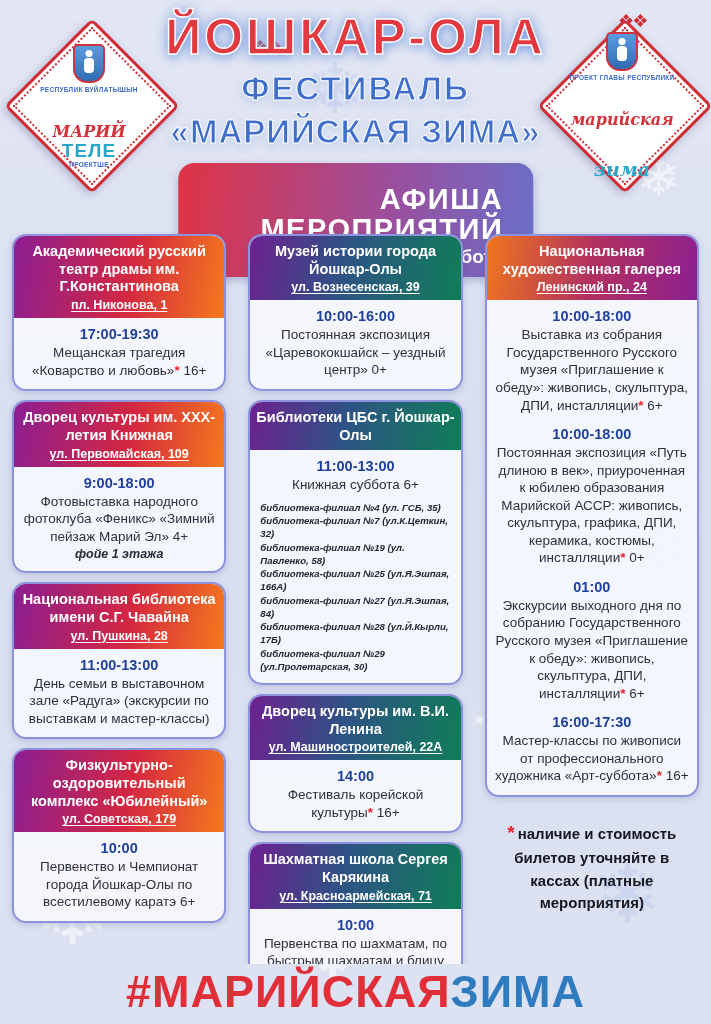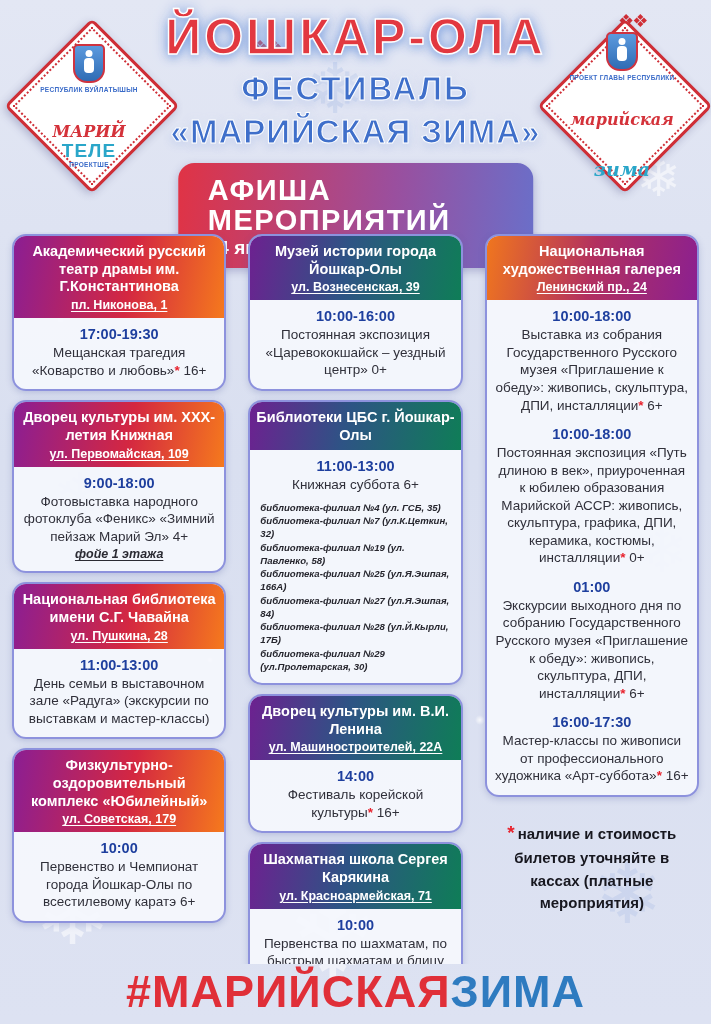--- a/index.html
+++ b/index.html
@@ -25,21 +25,21 @@
   .title-fest{position:absolute;top:70px;left:0;right:0;text-align:center;
     font-size:33px;font-weight:800;letter-spacing:2px;color:#3f6fca;
     -webkit-text-stroke:1px #ffffff;
     text-shadow:0 0 10px rgba(255,255,255,.95),0 2px 8px rgba(130,155,220,.8);}
   .title-name{position:absolute;top:113px;left:0;right:0;text-align:center;
     font-size:33px;font-weight:800;letter-spacing:1px;color:#3f6fca;
     -webkit-text-stroke:1px #ffffff;
     text-shadow:0 0 10px rgba(255,255,255,.95),0 2px 8px rgba(130,155,220,.8);}
   .banner{position:absolute;top:163px;left:50%;transform:translateX(-50%);
     background:linear-gradient(95deg,#e03345 0%,#9a4f9e 60%,#6a6fc9 100%);
-    border-radius:16px;padding:12px 30px 9px;text-align:left;color:#fff;
+    border-radius:16px;padding:21px 30px 9px;text-align:right;color:#fff;
     box-shadow:0 3px 8px rgba(80,80,150,.35);}
   .banner-title{font-size:29px;font-weight:800;letter-spacing:1.5px;line-height:1.05;}
   .banner-date{font-size:19px;font-weight:700;margin-top:1px;}
   .ornament{position:absolute;color:#cf2e36;font-size:18px;line-height:1;letter-spacing:-2px;}
   
   .logo{position:absolute;width:170px;height:186px;top:12px;}
   .logo-left{left:4px;}
   .logo-right{right:4px;}
   .diamond{position:absolute;top:32px;left:26px;width:118px;height:118px;background:#fff;
     transform:rotate(45deg);border:3px solid #cf2e36;border-radius:6px;
@@ -69,21 +69,21 @@
   .hg-c{background:linear-gradient(100deg,#f0761e 0%,#b23060 50%,#8b2090 100%);text-align:center;}
   .venue{font-size:14.5px;font-weight:700;line-height:1.22;}
   .addr{font-size:12.5px;font-weight:600;text-decoration:underline;text-underline-offset:2px;margin-top:2px;}
   .addr:empty{display:none;}
   .card-body{padding:8px 8px 10px;text-align:center;}
   .time{font-size:14.5px;font-weight:800;color:#1e3f9e;margin-bottom:2px;}
   .desc{font-size:13.5px;line-height:1.3;font-weight:500;color:#30303a;}
   .ast{color:#e8222d;font-weight:800;}
   .event + .event{margin-top:12px;}
   .efoot{font-size:12.5px;font-style:italic;font-weight:600;color:#2b2b33;
-    text-decoration:underline;text-underline-offset:2px;margin-top:2px;}
+    text-underline-offset:2px;margin-top:2px;}
   .branches{text-align:left;font-style:italic;font-size:9.6px;font-weight:700;
     color:#26262e;line-height:1.38;margin-top:7px;padding:0 2px;}
   
   .footnote{margin-top:13px;text-align:center;font-size:15px;font-weight:800;
     color:#17171f;line-height:1.5;padding:0 4px;}
   .footnote .ast{font-size:19px;margin-right:3px;}
   .hashtag{position:absolute;bottom:6px;left:0;right:0;text-align:center;
     font-size:45px;font-weight:900;letter-spacing:1px;z-index:2;}
   .ht-red{color:#e02f38;}
   .ht-blue{color:#2e7bc0;}

